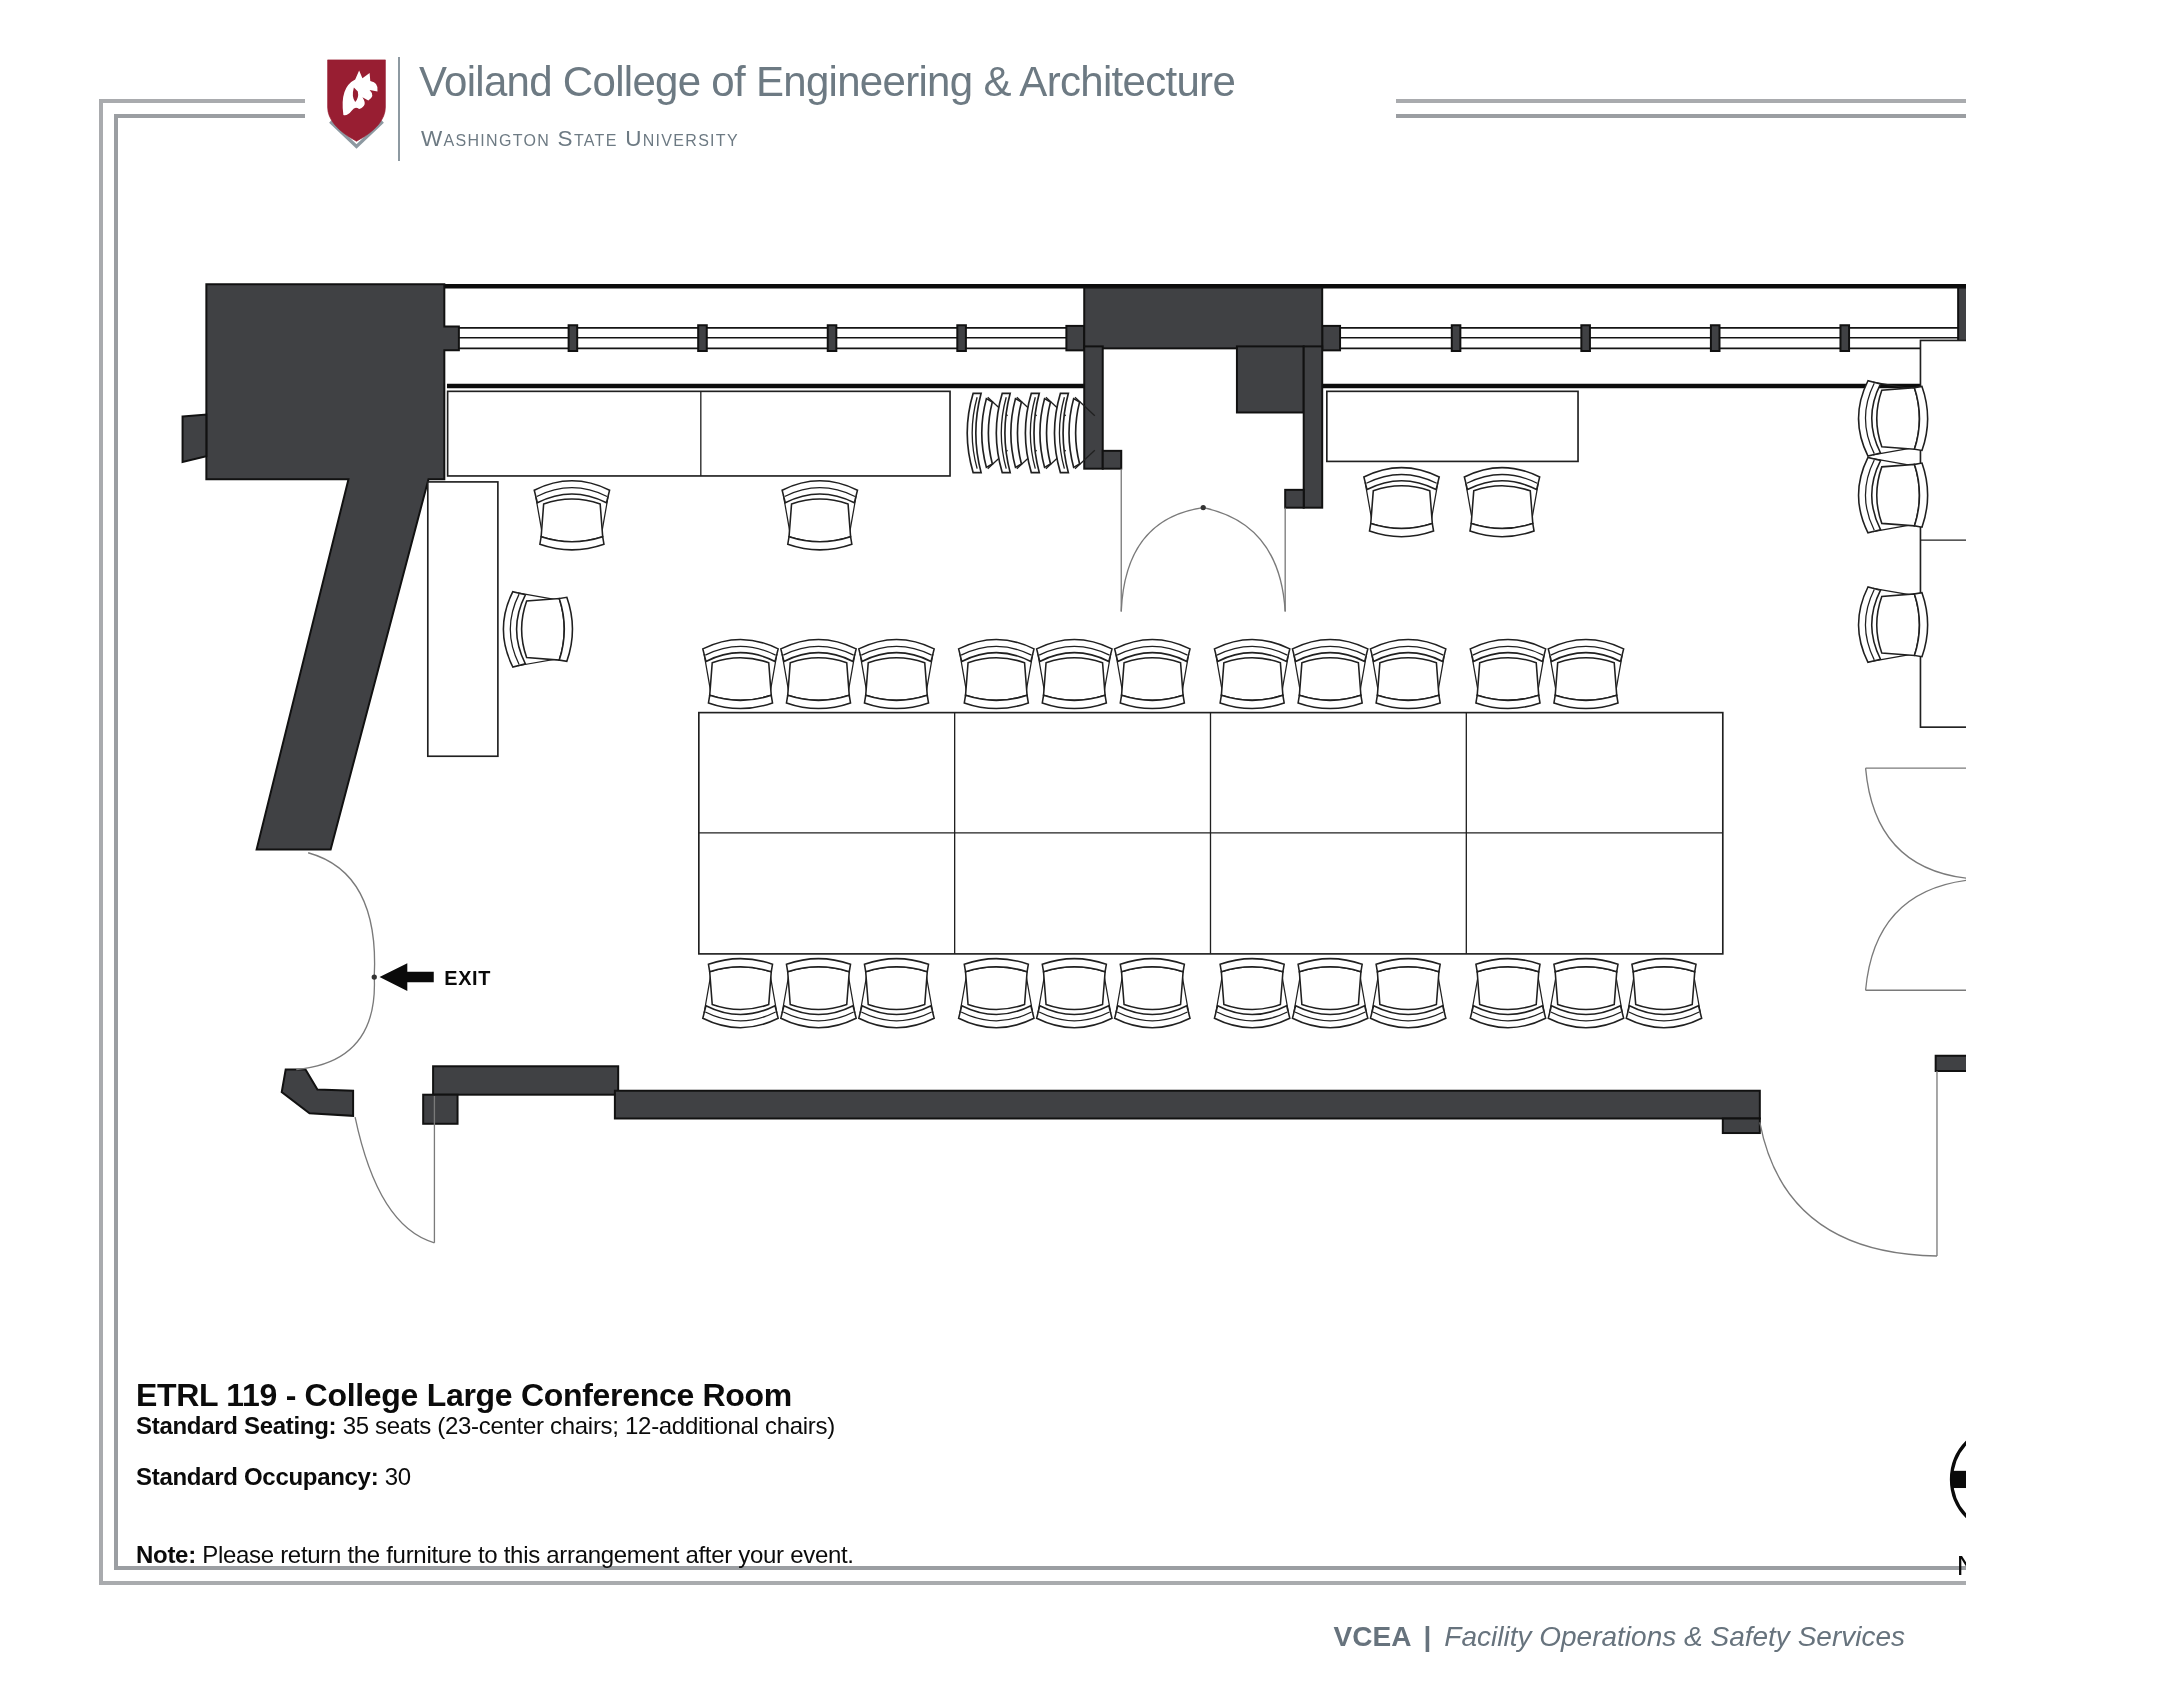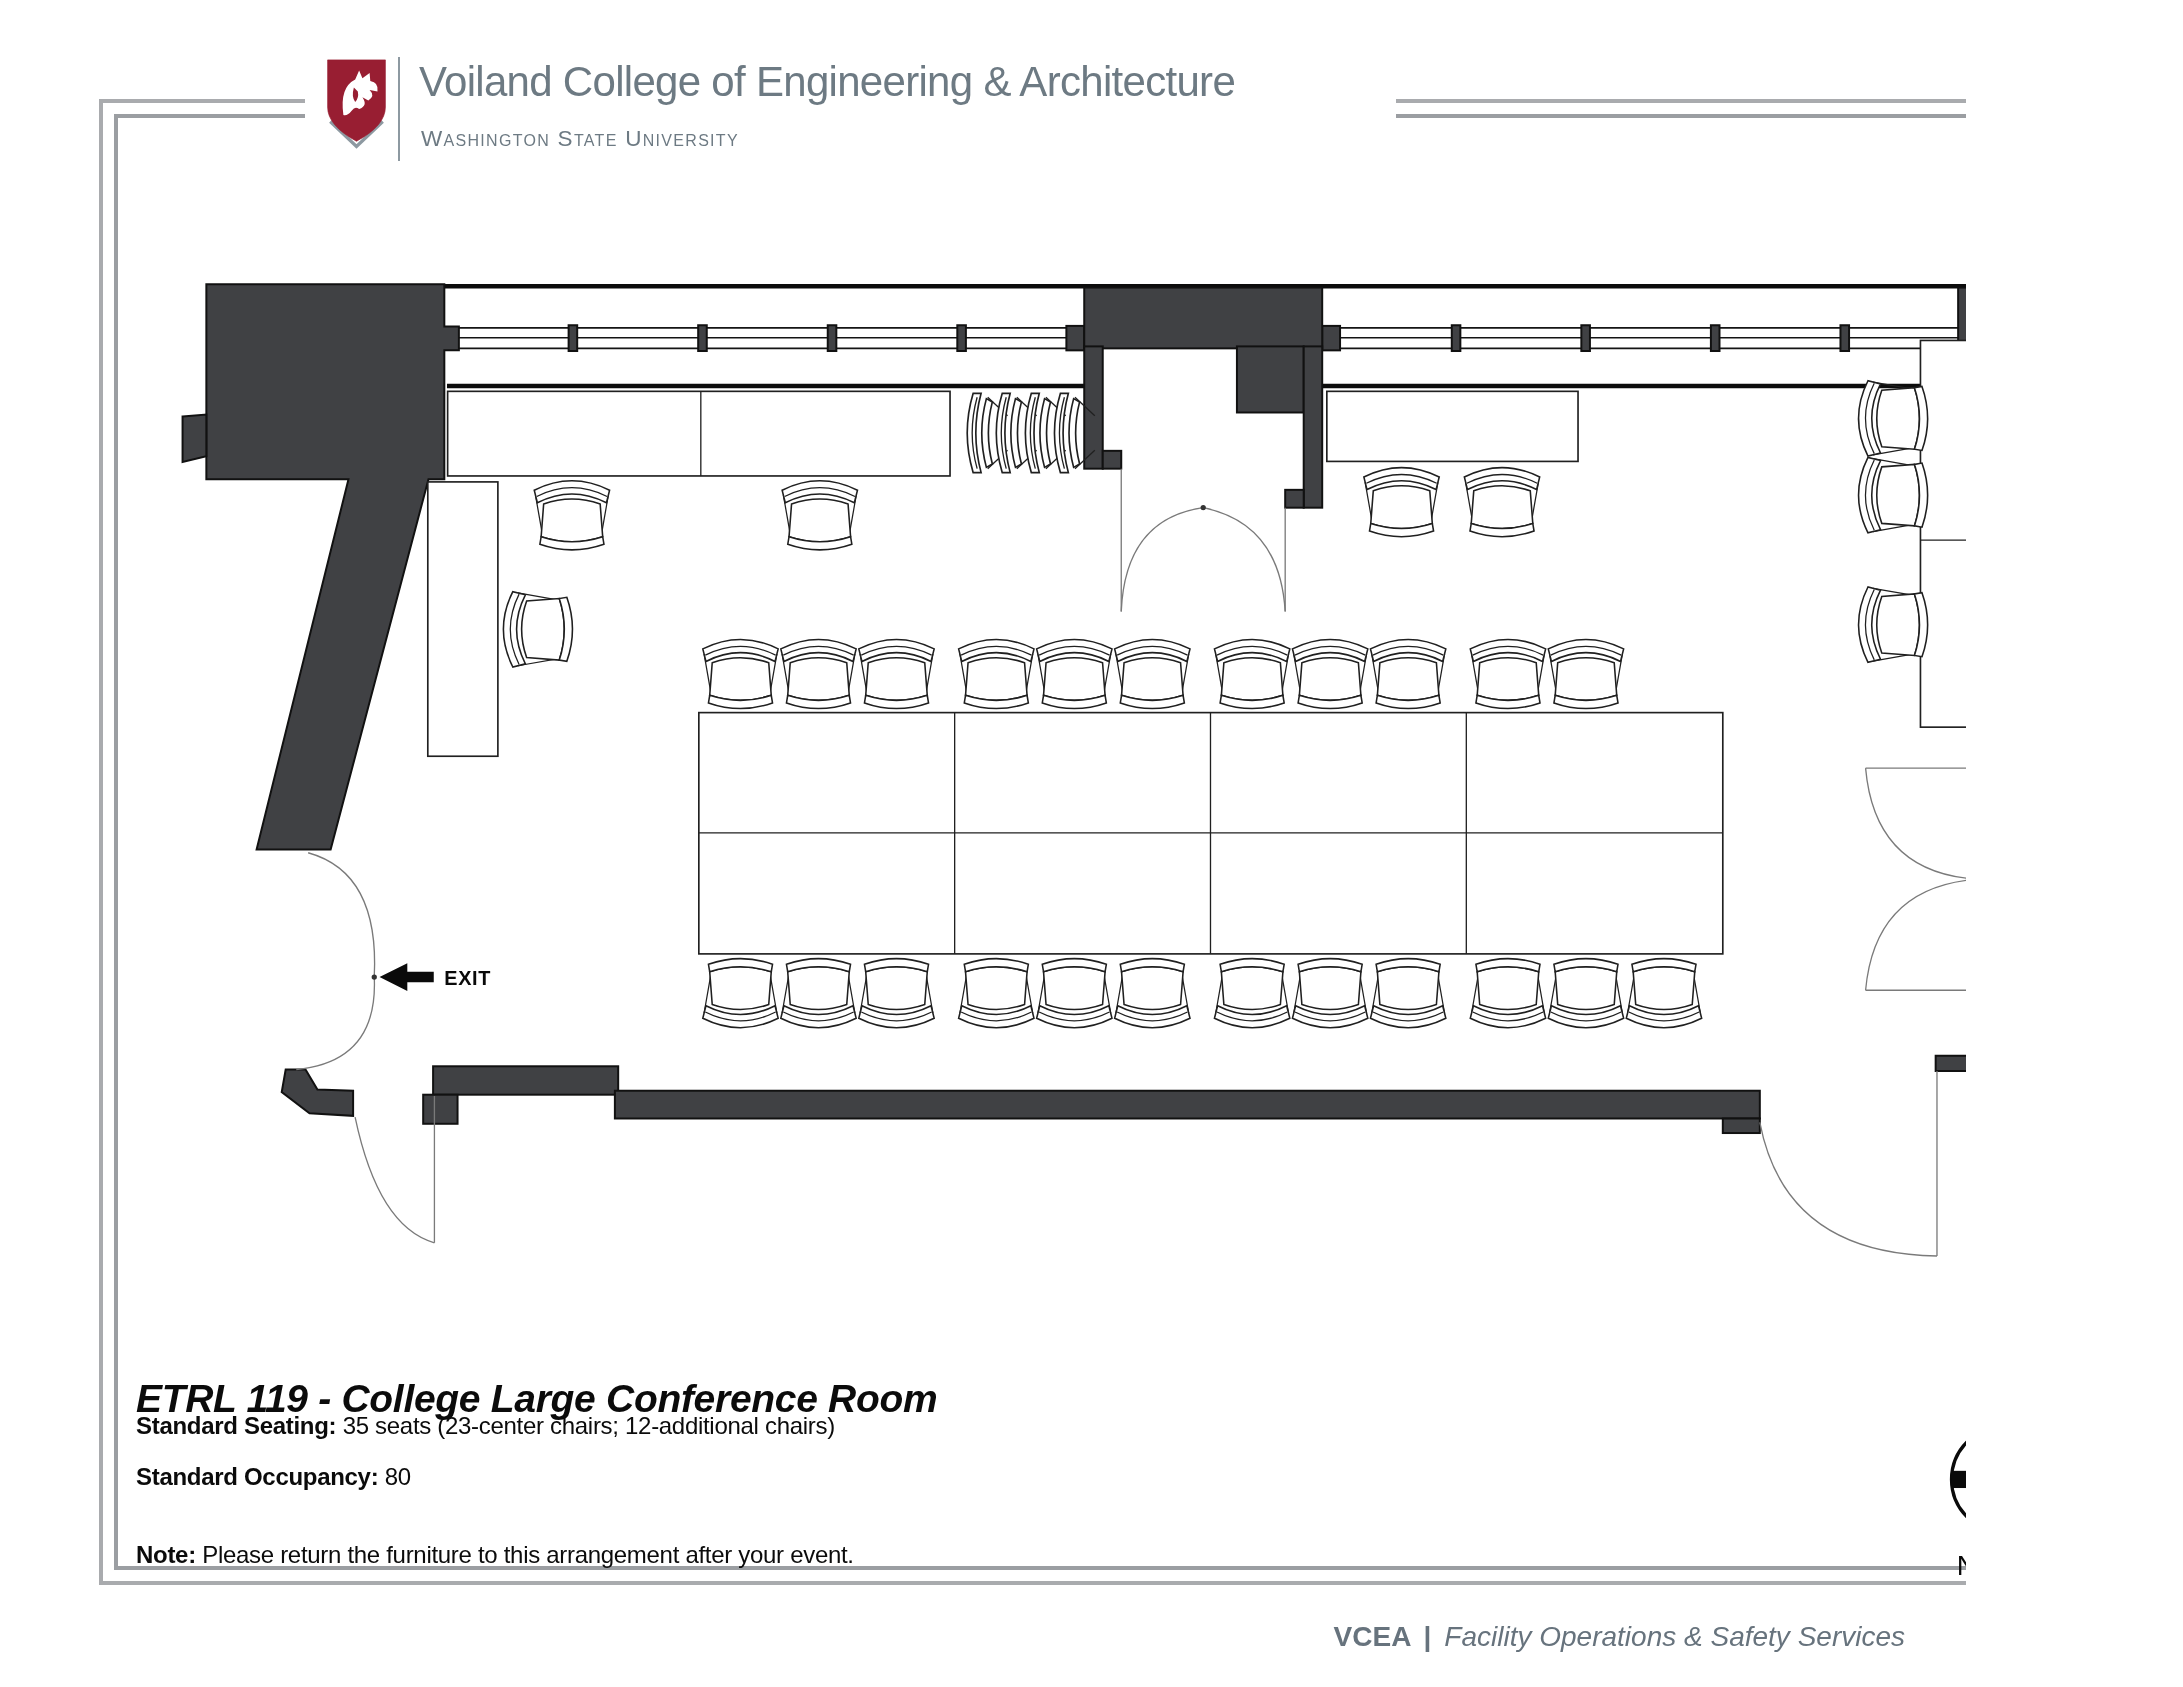--- a/index.html
+++ b/index.html
@@ -18,21 +18,21 @@
   .plan-svg{position:absolute;left:0;top:0;}
   .wall{fill:#404144;stroke:#111;stroke-width:3px;}
   .furn{fill:#ffffff;stroke:#202020;stroke-width:2.5px;}
   .thin{fill:none;stroke:#202020;stroke-width:2px;}
   .door{fill:none;stroke:#7a7a7a;stroke-width:2px;}
   .blk{stroke:#0c0c0c;}
   .glz{fill:none;stroke:#141414;stroke-width:2.5px;}
   .exit-text{font-family:"Liberation Sans",sans-serif;font-weight:700;font-size:30px;fill:#0a0a0a;letter-spacing:1px;}
   .north-text{font-family:"Liberation Sans",sans-serif;font-size:42px;fill:#0a0a0a;letter-spacing:1px;}
   .info{position:absolute;left:136px;color:#0b0b0b;letter-spacing:-0.3px;}
-  .info.room-title{top:1377px;font-size:39px;font-weight:700;font-style:italic;}
+  .info.room-title{top:1377px;font-size:32px;font-weight:700;}
   .info.line2{top:1412px;font-size:24px;}
   .info.line3{top:1463px;font-size:24px;}
   .info.note{top:1541px;font-size:24px;}
   .info b{font-weight:700;}
   .footer{position:absolute;right:61px;top:1621px;font-size:28px;color:#67737d;white-space:nowrap;}
   .footer .org{font-weight:700;margin-left:8px;}
   .footer .sep{font-weight:700;padding:0 5.3px;}
   .footer .dept{font-style:italic;}
 </style>
 </head>
@@ -246,21 +246,21 @@
       <circle cx="3032" cy="2238" r="80" fill="none" stroke="#0a0a0a" stroke-width="5"></circle>
       <line x1="3032" y1="2158" x2="3032" y2="2318" stroke="#0a0a0a" stroke-width="4"></line>
       <line x1="2952" y1="2238" x2="3112" y2="2238" stroke="#0a0a0a" stroke-width="4"></line>
       <rect x="2952" y="2225" width="80" height="26" fill="#0a0a0a"></rect>
       <text class="north-text" x="2960" y="2382">NORTH</text>
     </g>
   </svg>
 
   <div class="info room-title">ETRL 119 - College Large Conference Room</div>
   <div class="info line2"><b>Standard Seating:</b><span> 35 seats (23-center chairs; 12-additional chairs)</span></div>
-  <div class="info line3"><b>Standard Occupancy:</b><span> 80</span></div>
+  <div class="info line3"><b>Standard Occupancy:</b><span> 30</span></div>
   <div class="info note"><b>Note:</b><span> Please return the furniture to this arrangement after your event.</span></div>
 
   <div class="footer">
     <span class="org">VCEA </span><span class="sep">|</span><span class="dept"> Facility Operations &amp; Safety Services</span>
   </div>
 
 </div>
 
 
 </body></html>

